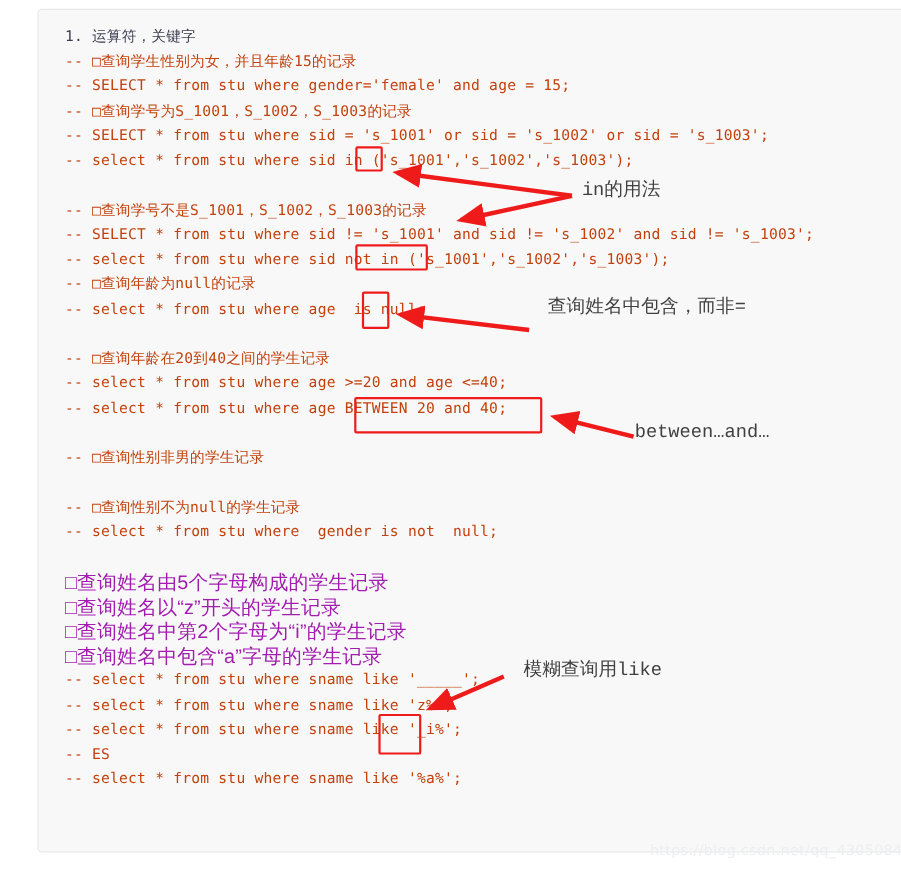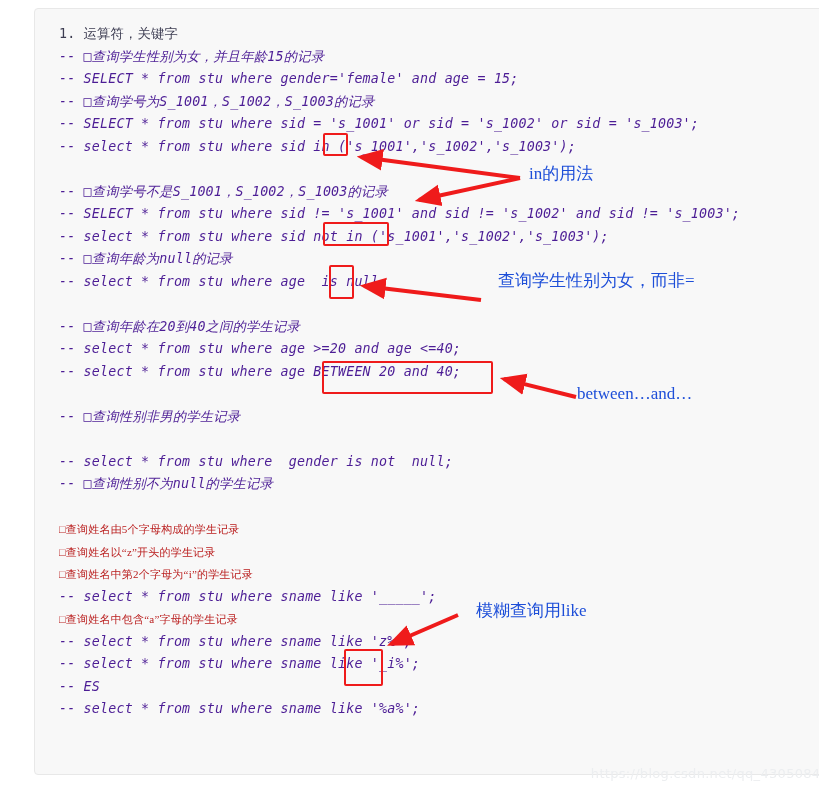--- a/index.html
+++ b/index.html
@@ -50,42 +50,42 @@
     font-size: 13.3px;
     line-height: 22.5px;
     height: 22.5px;
     white-space: pre;
     color: #a67f59;
     letter-spacing: 0.2px;
   }
   .ln.blank { color: transparent; }
 
   
-  .ln.comment { color: #4c1d95; font-style: italic; }
+  .ln.comment { color: #c2410c; }
   
-  .ln.plain { color: #b91c1c; font-family: Liberation Serif, serif; font-size: 11px; }
+  .ln.plain { color: #a21caf; font-family: Liberation Sans, sans-serif; font-size: 18px; }
   
   .ln.heading { color: #3d3d52; }
   .ln.heading .kw { color: #9b59d0; }
 
   
   .hl-box {
     position: absolute;
     border: 2.5px solid #ef1b1b;
     border-radius: 2px;
     box-sizing: border-box;
     background: transparent;
     pointer-events: none;
   }
 
   
   .note {
     position: absolute;
-    color: #1d4ed8;
-    font-family: Liberation Serif, serif;
+    color: #404040;
+    font-family: Liberation Mono, monospace;
     font-size: 17px;
     white-space: nowrap;
     line-height: 1;
   }
 
   
   .arrow-layer {
     position: absolute;
     left: 0;
     top: 0;
@@ -125,28 +125,28 @@
         <div class="ln comment">-- select * from stu where sid not in ('s_1001','s_1002','s_1003');</div>
         <div class="ln comment">-- □查询年龄为null的记录</div>
         <div class="ln comment">-- select * from stu where age  is null;</div>
         <div class="ln blank">&nbsp;</div>
         <div class="ln comment">-- □查询年龄在20到40之间的学生记录</div>
         <div class="ln comment">-- select * from stu where age &gt;=20 and age &lt;=40;</div>
         <div class="ln comment">-- select * from stu where age BETWEEN 20 and 40;</div>
         <div class="ln blank">&nbsp;</div>
         <div class="ln comment">-- □查询性别非男的学生记录</div>
         <div class="ln blank">&nbsp;</div>
+        <div class="ln comment">-- □查询性别不为null的学生记录</div>
         <div class="ln comment">-- select * from stu where  gender is not  null;</div>
-        <div class="ln comment">-- □查询性别不为null的学生记录</div>
         <div class="ln blank">&nbsp;</div>
         <div class="ln plain">□查询姓名由5个字母构成的学生记录</div>
         <div class="ln plain">□查询姓名以“z”开头的学生记录</div>
         <div class="ln plain">□查询姓名中第2个字母为“i”的学生记录</div>
+        <div class="ln plain">□查询姓名中包含“a”字母的学生记录</div>
         <div class="ln comment">-- select * from stu where sname like '_____';</div>
-        <div class="ln plain">□查询姓名中包含“a”字母的学生记录</div>
         <div class="ln comment">-- select * from stu where sname like 'z%';</div>
         <div class="ln comment">-- select * from stu where sname like '_i%';</div>
         <div class="ln comment">-- ES</div>
         <div class="ln comment">-- select * from stu where sname like '%a%';</div>
       </div>
   </div>
 
   <div id="hl-layer">
       <div class="hl-box" style="left: 297px; top: 133px; width: 25px; height: 23px;"></div>
       <div class="hl-box" style="left: 297px; top: 222px; width: 66px; height: 24px;"></div>
@@ -177,19 +177,19 @@
       <path d="M 550 397 L 478 379" stroke="#ef1b1b" stroke-width="4" fill="none" marker-end="url(#ah)"></path>
     </g>
 
     <g>
       <path d="M 432 615 L 365 644" stroke="#ef1b1b" stroke-width="4" fill="none" marker-end="url(#ah)"></path>
     </g>
   </svg>
 
   <div id="note-layer">
       <div class="note" style="left: 503px; top: 165px;">in的用法</div>
-      <div class="note" style="left: 472px; top: 272px;">查询学生性别为女，而非=</div>
+      <div class="note" style="left: 472px; top: 272px;">查询姓名中包含，而非=</div>
       <div class="note" style="left: 551px; top: 385px;">between…and…</div>
       <div class="note" style="left: 450px; top: 602px;">模糊查询用like</div>
     </div>
 
   <div class="watermark">https://blog.csdn.net/qq_43050847</div>
 </div>
 
 </body></html>

